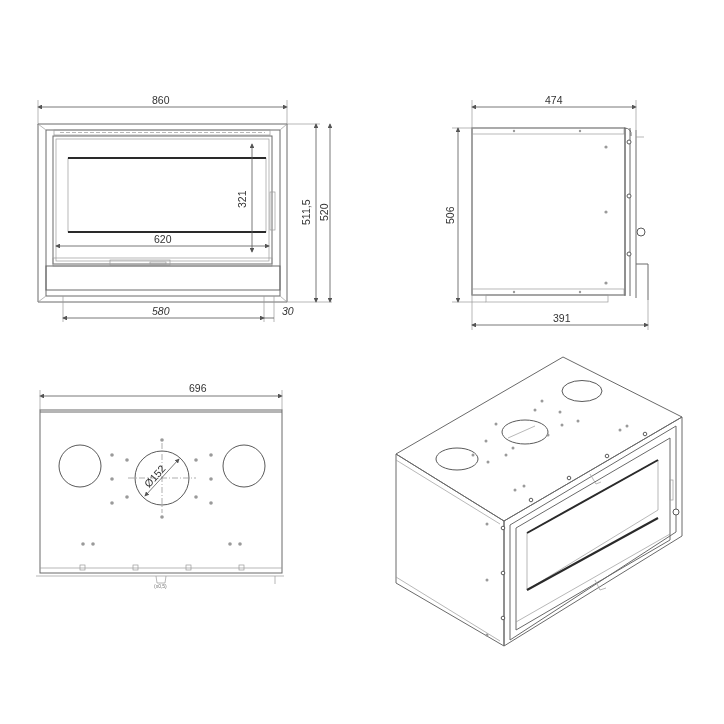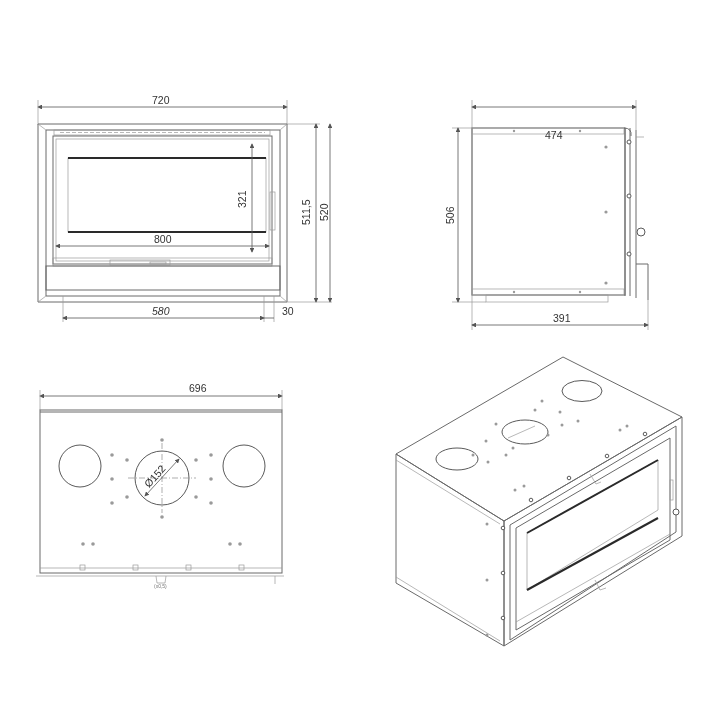--- a/index.html
+++ b/index.html
@@ -214,27 +214,27 @@
     <circle class="hole" cx="531" cy="500" r="1.8"></circle>
     <circle class="hole" cx="569" cy="478" r="1.8"></circle>
     <circle class="hole" cx="607" cy="456" r="1.8"></circle>
     <circle class="hole" cx="645" cy="434" r="1.8"></circle>
 
     <rect class="thin" x="670" y="480" width="3" height="20"></rect>
     <circle class="hole" cx="676" cy="512" r="3"></circle>
   </g>
 </svg>
 
-<span class="lbl" style="left:152px;top:95px;">720</span>
+<span class="lbl" style="left:152px;top:95px;">860</span>
 <span class="lbl vert" style="left:233px;top:194px;">321</span>
-<span class="lbl" style="left:154px;top:234px;">800</span>
+<span class="lbl" style="left:154px;top:234px;">620</span>
 <span class="lbl vert" style="left:293px;top:207px;">511,5</span>
 <span class="lbl vert" style="left:315px;top:207px;">520</span>
 <span class="lbl" style="left:152px;top:306px;font-style:italic;">580</span>
-<span class="lbl" style="left:282px;top:306px;">30</span>
-
-<span class="lbl" style="left:545px;top:95px;margin-top:35px;">474</span>
+<span class="lbl" style="left:282px;top:306px;font-style:italic;">30</span>
+
+<span class="lbl" style="left:545px;top:95px;">474</span>
 <span class="lbl vert" style="left:441px;top:210px;">506</span>
 <span class="lbl" style="left:553px;top:313px;">391</span>
 
 <span class="lbl" style="left:153px;top:383px;margin-left:36px;">696</span>
 <span class="lbl" style="left:142px;top:471px;transform:rotate(-48deg);transform-origin:center;">Ø152</span>
 <span class="lbl small" style="left:154px;top:584px;">(x0,5)</span>
 
 </body></html>

